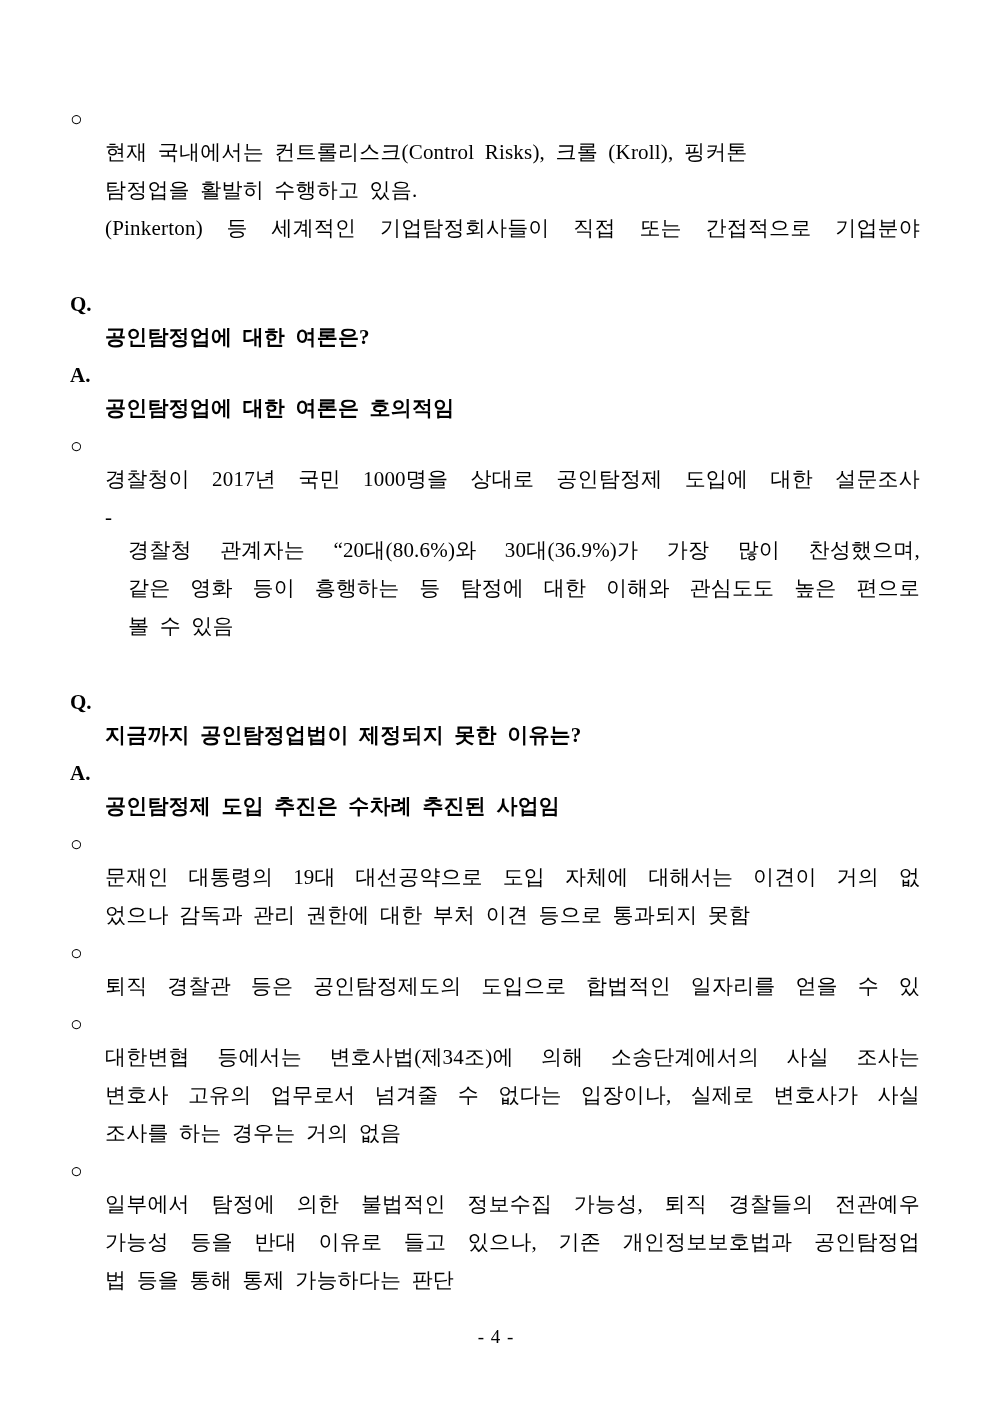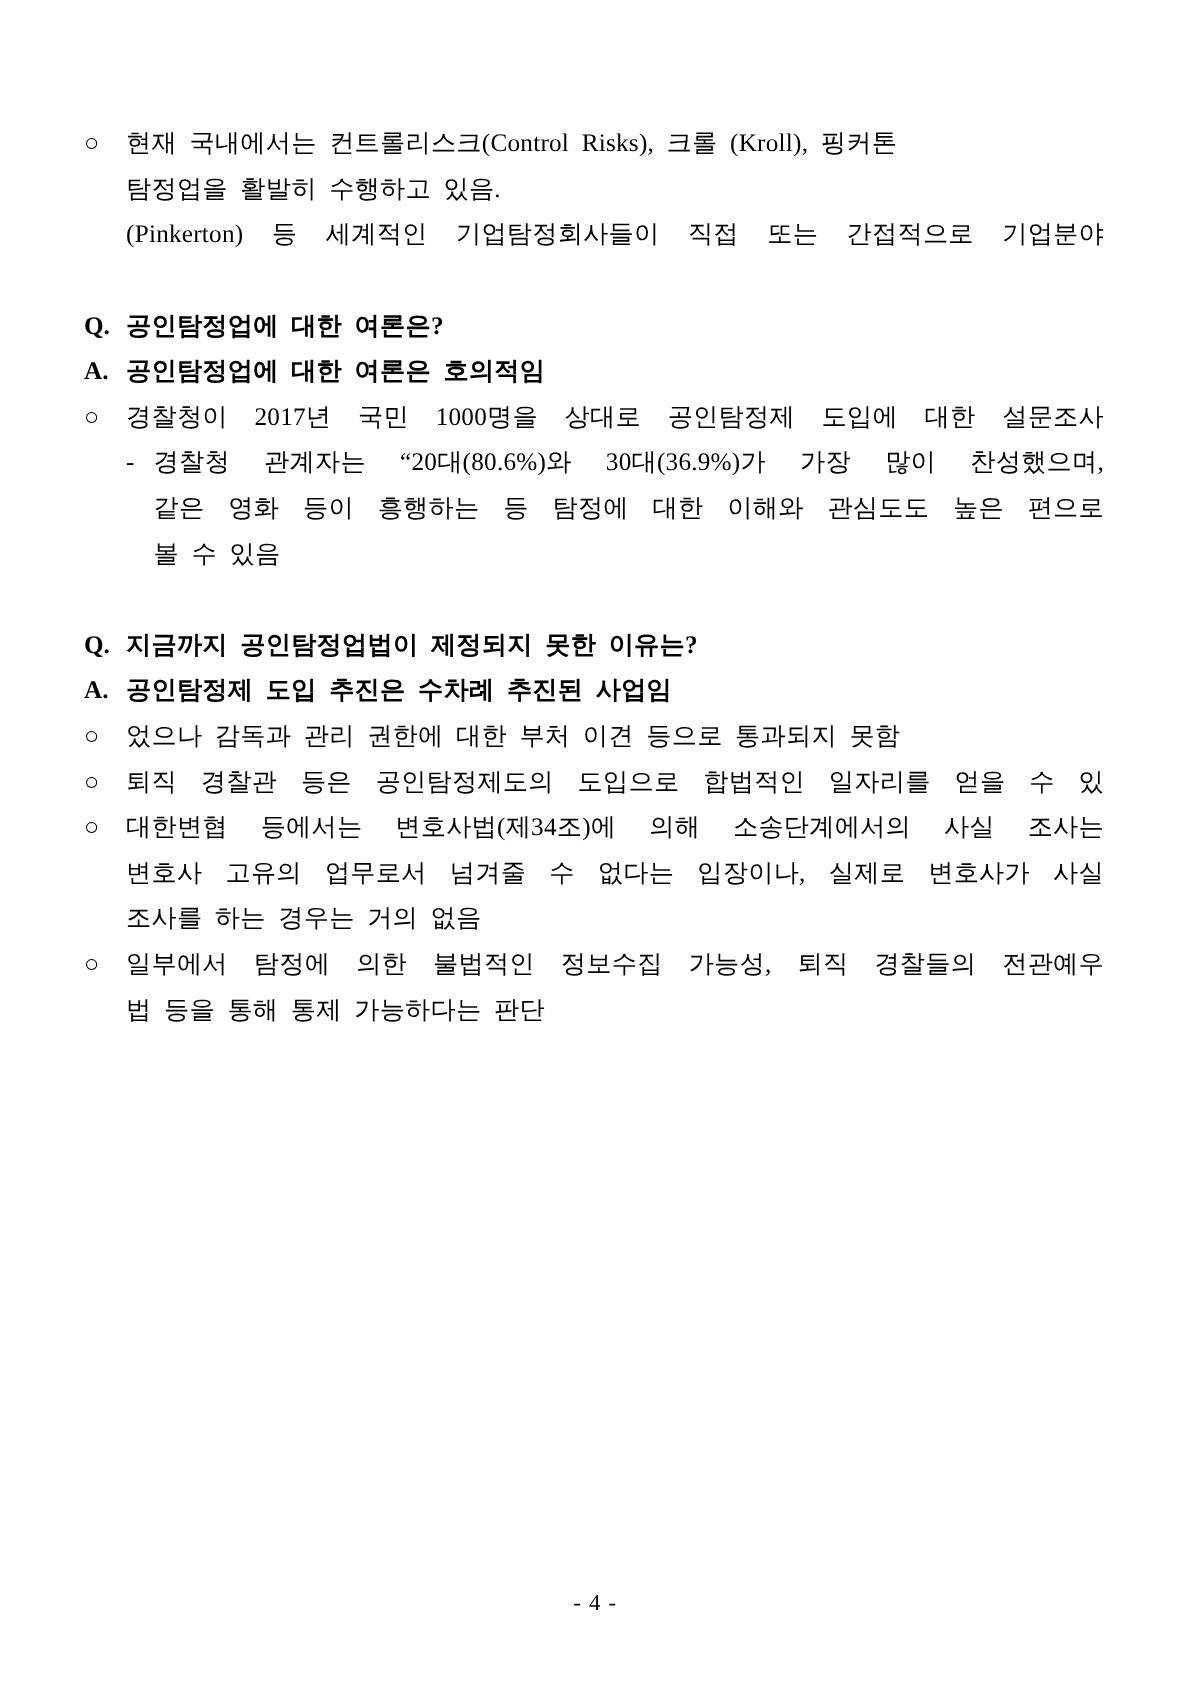--- a/index.html
+++ b/index.html
@@ -20,21 +20,21 @@
     left: 70px; top: 100px;
     width: 850px;
   }
   .block { display: flex; align-items: flex-start; }
   .marker {
     flex: 0 0 35px; width: 35px;
     font-size: 21px; line-height: 38px;
   }
   .block.dash { padding-left: 35px; }
   .block.dash .marker { flex: 0 0 23px; width: 23px; }
-  .lines { flex: 1 1 auto; min-width: 0; }
+  .lines { flex: 1 1 auto; min-width: 0; margin-top: 33px; }
   .ln {
     font-size: 21px; line-height: 38px;
     word-spacing: 5px;
     letter-spacing: 0.2px;
   }
   .jst { text-align: justify; text-align-last: justify; }
   .qa .marker, .qa .ln { font-weight: bold; }
   .spacer { height: 38px; }
   .footer {
     position: absolute;
@@ -103,20 +103,21 @@
     <div class="block qa">
       <span class="marker">A.</span>
       <div class="lines">
         <div class="ln">공인탐정제 도입 추진은 수차례 추진된 사업임</div>
       </div>
     </div>
 
     <div class="block bullet">
       <span class="marker">○</span>
       <div class="lines">
+        <div class="ln jst">문재인 대통령의 19대 대선공약으로 도입 자체에 대해서는 이견이 거의 없</div>
         <div class="ln">었으나 감독과 관리 권한에 대한 부처 이견 등으로 통과되지 못함</div>
       </div>
     </div>
 
     <div class="block bullet">
       <span class="marker">○</span>
       <div class="lines">
         <div class="ln jst">퇴직 경찰관 등은 공인탐정제도의 도입으로 합법적인 일자리를 얻을 수 있</div>
       </div>
     </div>
@@ -127,20 +128,21 @@
         <div class="ln jst">대한변협 등에서는 변호사법(제34조)에 의해 소송단계에서의 사실 조사는</div>
         <div class="ln jst">변호사 고유의 업무로서 넘겨줄 수 없다는 입장이나, 실제로 변호사가 사실</div>
         <div class="ln">조사를 하는 경우는 거의 없음</div>
       </div>
     </div>
 
     <div class="block bullet">
       <span class="marker">○</span>
       <div class="lines">
         <div class="ln jst">일부에서 탐정에 의한 불법적인 정보수집 가능성, 퇴직 경찰들의 전관예우</div>
+        <div class="ln jst">가능성 등을 반대 이유로 들고 있으나, 기존 개인정보보호법과 공인탐정업</div>
         <div class="ln">법 등을 통해 통제 가능하다는 판단</div>
       </div>
     </div>
 
   </div>
 
   <div class="footer">- 4 -</div>
 </div>
 
 </body></html>

